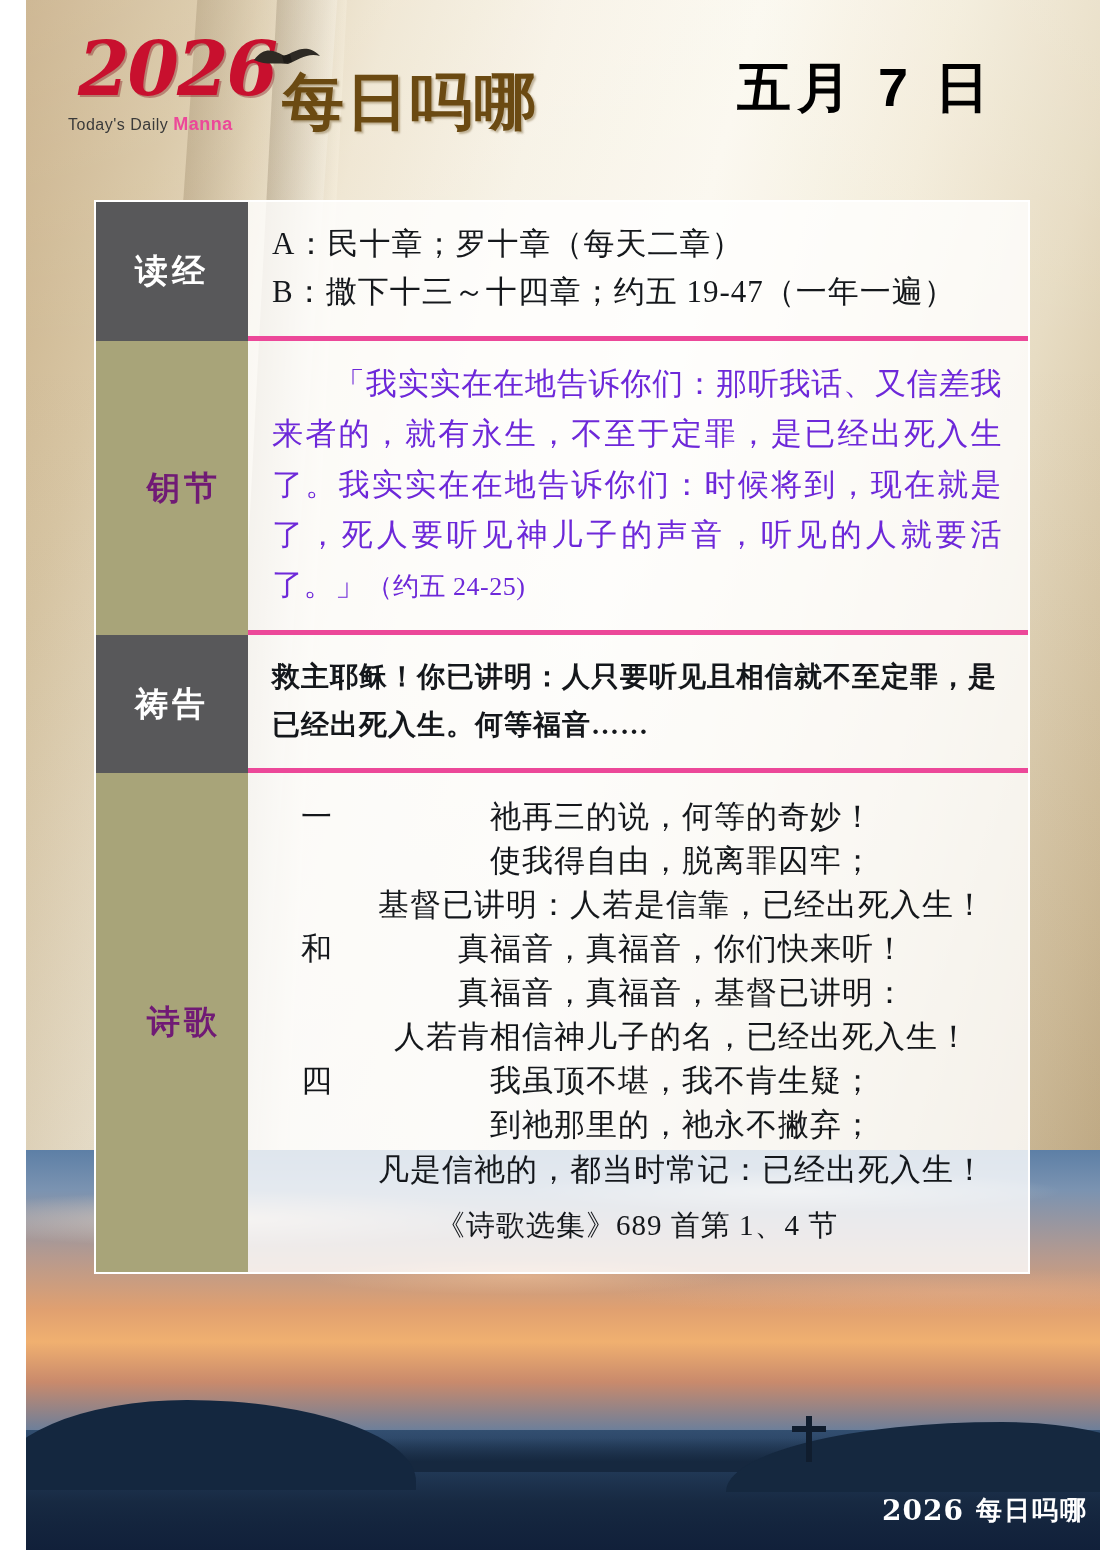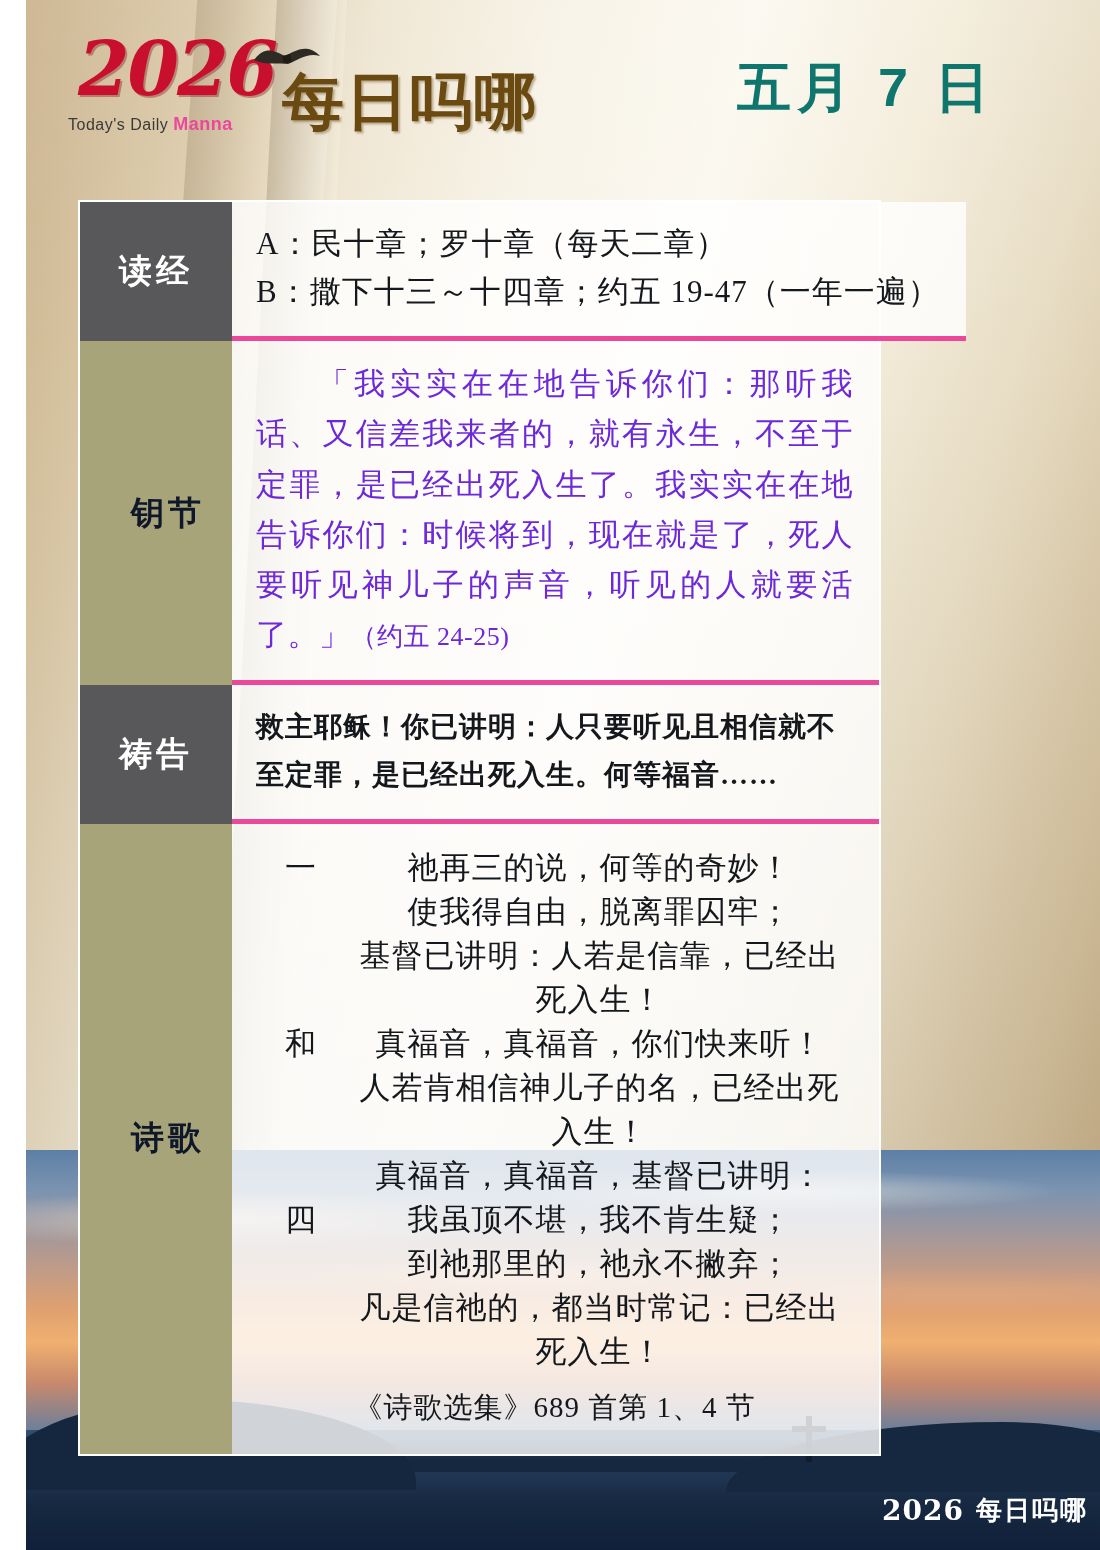--- a/index.html
+++ b/index.html
@@ -174,29 +174,29 @@
     white-space: nowrap;
   }
   .date-title {
     position: absolute;
     left: 620px; top: 52px;
     width: 440px;
     text-align: center;
     font-family: "Liberation Sans", sans-serif;
     font-size: 54px;
     font-weight: bold;
-    color: #0f766e;
+    color: #000000;
     letter-spacing: 6px;
   }
 
   
   .table {
     position: absolute;
-    left: 52px; top: 200px;
-    width: 803px;
+    left: 68px; top: 200px;
+    width: 936px;
     border: 2px solid #ffffff;
     box-sizing: border-box;
     background: rgba(255,255,255,0.0);
   }
   .row {
     display: flex;
     align-items: stretch;
   }
   .label-cell {
     width: 152px;
@@ -209,21 +209,21 @@
     font-weight: bold;
     letter-spacing: 4px;
     box-sizing: border-box;
   }
   .label-dark {
     background: #58585a;
     color: #ffffff;
   }
   .label-olive {
     background: #a8a479;
-    color: #0f172a;
+    color: #701a75;
     padding-left: 24px;
   }
   .content-cell {
     flex: 1 1 auto;
     background: rgba(255,255,255,0.80);
     box-sizing: border-box;
     padding: 18px 26px 20px 24px;
     border-bottom: 5px solid #ec4899;
   }
   .row:last-child .content-cell {
@@ -381,25 +381,25 @@
         <div class="hymn-line">
           <span class="hymn-stanza"></span>
           <span class="hymn-body">基督已讲明：人若是信靠，已经出死入生！</span>
         </div>
         <div class="hymn-line">
           <span class="hymn-stanza">和</span>
           <span class="hymn-body">真福音，真福音，你们快来听！</span>
         </div>
         <div class="hymn-line">
           <span class="hymn-stanza"></span>
+          <span class="hymn-body">真福音，真福音，基督已讲明：</span>
+        </div>
+        <div class="hymn-line">
+          <span class="hymn-stanza"></span>
           <span class="hymn-body">人若肯相信神儿子的名，已经出死入生！</span>
-        </div>
-        <div class="hymn-line">
-          <span class="hymn-stanza"></span>
-          <span class="hymn-body">真福音，真福音，基督已讲明：</span>
         </div>
         <div class="hymn-line">
           <span class="hymn-stanza">四</span>
           <span class="hymn-body">我虽顶不堪，我不肯生疑；</span>
         </div>
         <div class="hymn-line">
           <span class="hymn-stanza"></span>
           <span class="hymn-body">到祂那里的，祂永不撇弃；</span>
         </div>
         <div class="hymn-line">

